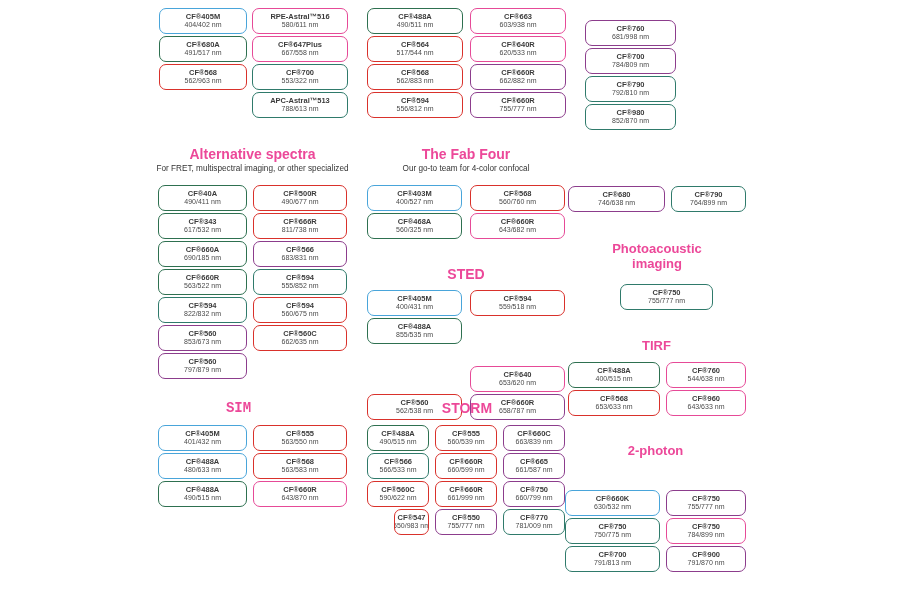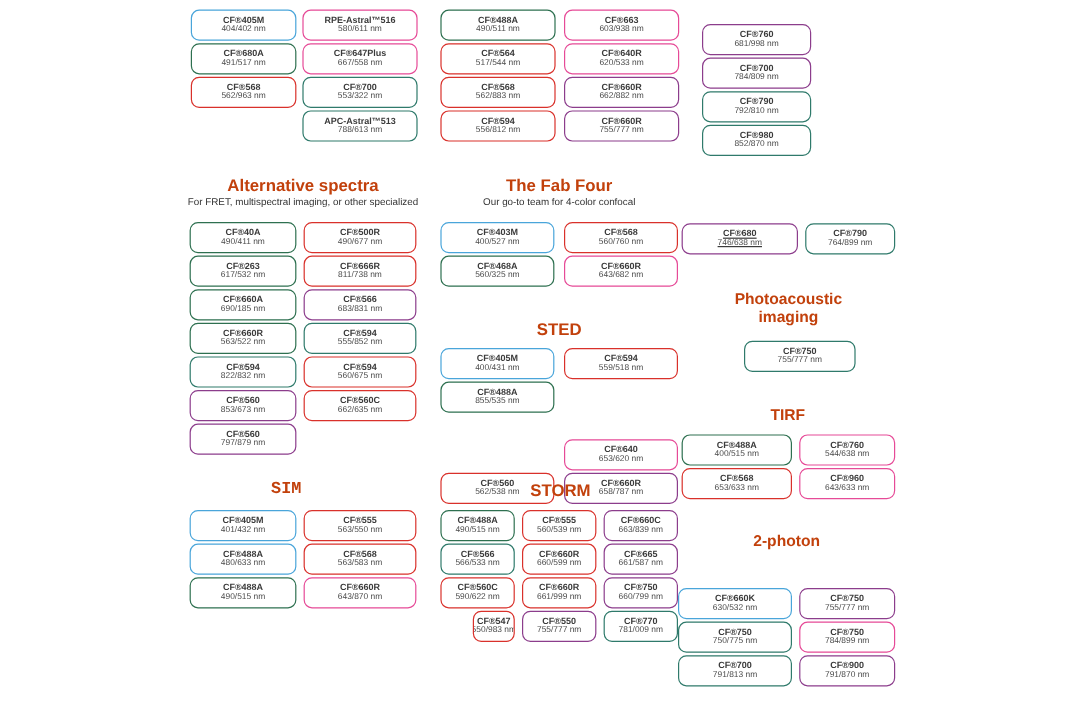--- a/index.html
+++ b/index.html
@@ -9,21 +9,21 @@
   }
   .col{position:absolute;display:flex;flex-direction:column;gap:2px;}
   .grid{position:absolute;display:grid;gap:2px 6px;}
   .pill{
     background:#fff;border:1.5px solid #888;border-radius:7px;height:26px;
     box-sizing:border-box;display:flex;flex-direction:column;align-items:center;
     justify-content:center;text-align:center;overflow:hidden;
   }
   .pill .nm{font-size:7.5px;font-weight:bold;line-height:1.25;color:#3b3b3b;white-space:nowrap;}
   .pill .wl{font-size:7px;line-height:1.2;color:#4a4a4a;white-space:nowrap;}
-  .sec-title{position:absolute;font-weight:bold;color:#c2410c;text-align:center;font-size:14px;line-height:1.15;}
+  .sec-title{position:absolute;font-weight:bold;color:#ec4899;text-align:center;font-size:14px;line-height:1.15;}
   .sec-title.small{font-size:13px;}
   .sec-sub{position:absolute;font-size:8.2px;color:#333;text-align:center;line-height:1.2;}
 </style>
 </head>
 <body>
 
 <div id="canvas">
 
   <div class="col" style="left:159px;top:8px;width:88px;">
       <div class="pill" style="border-color: rgb(73, 165, 218);">
@@ -117,21 +117,21 @@
   <div class="grid" style="left:158px;top:185px;grid-template-columns:89px 94px;">
       <div class="pill" style="border-color: rgb(46, 112, 80);">
         <div class="nm">CF®40A</div>
         <div class="wl">490/411 nm</div>
       </div>
       <div class="pill" style="border-color: rgb(217, 49, 43);">
         <div class="nm">CF®500R</div>
         <div class="wl">490/677 nm</div>
       </div>
       <div class="pill" style="border-color: rgb(46, 112, 80);">
-        <div class="nm">CF®263</div>
+        <div class="nm">CF®343</div>
         <div class="wl">617/532 nm</div>
       </div>
       <div class="pill" style="border-color: rgb(217, 49, 43);">
         <div class="nm">CF®666R</div>
         <div class="wl">811/738 nm</div>
       </div>
       <div class="pill" style="border-color: rgb(46, 112, 80);">
         <div class="nm">CF®660A</div>
         <div class="wl">690/185 nm</div>
       </div>
@@ -292,21 +292,21 @@
         <div class="nm">CF®550</div>
         <div class="wl">755/777 nm</div>
       </div>
       <div class="pill" style="border-color: rgb(47, 122, 107);">
         <div class="nm">CF®770</div>
         <div class="wl">781/009 nm</div>
       </div>
     </div>
 
   <div class="grid" style="left:568px;top:186px;grid-template-columns:97px 75px;">
-      <div class="pill" style="border-color: rgb(140, 61, 140); text-decoration: underline;">
+      <div class="pill" style="border-color: rgb(140, 61, 140);">
         <div class="nm">CF®680</div>
         <div class="wl">746/638 nm</div>
       </div>
       <div class="pill" style="border-color: rgb(47, 122, 107);">
         <div class="nm">CF®790</div>
         <div class="wl">764/899 nm</div>
       </div>
     </div>
 
   <div class="sec-title small" style="left:607px;top:242px;width:100px;">Photoacoustic imaging</div>

